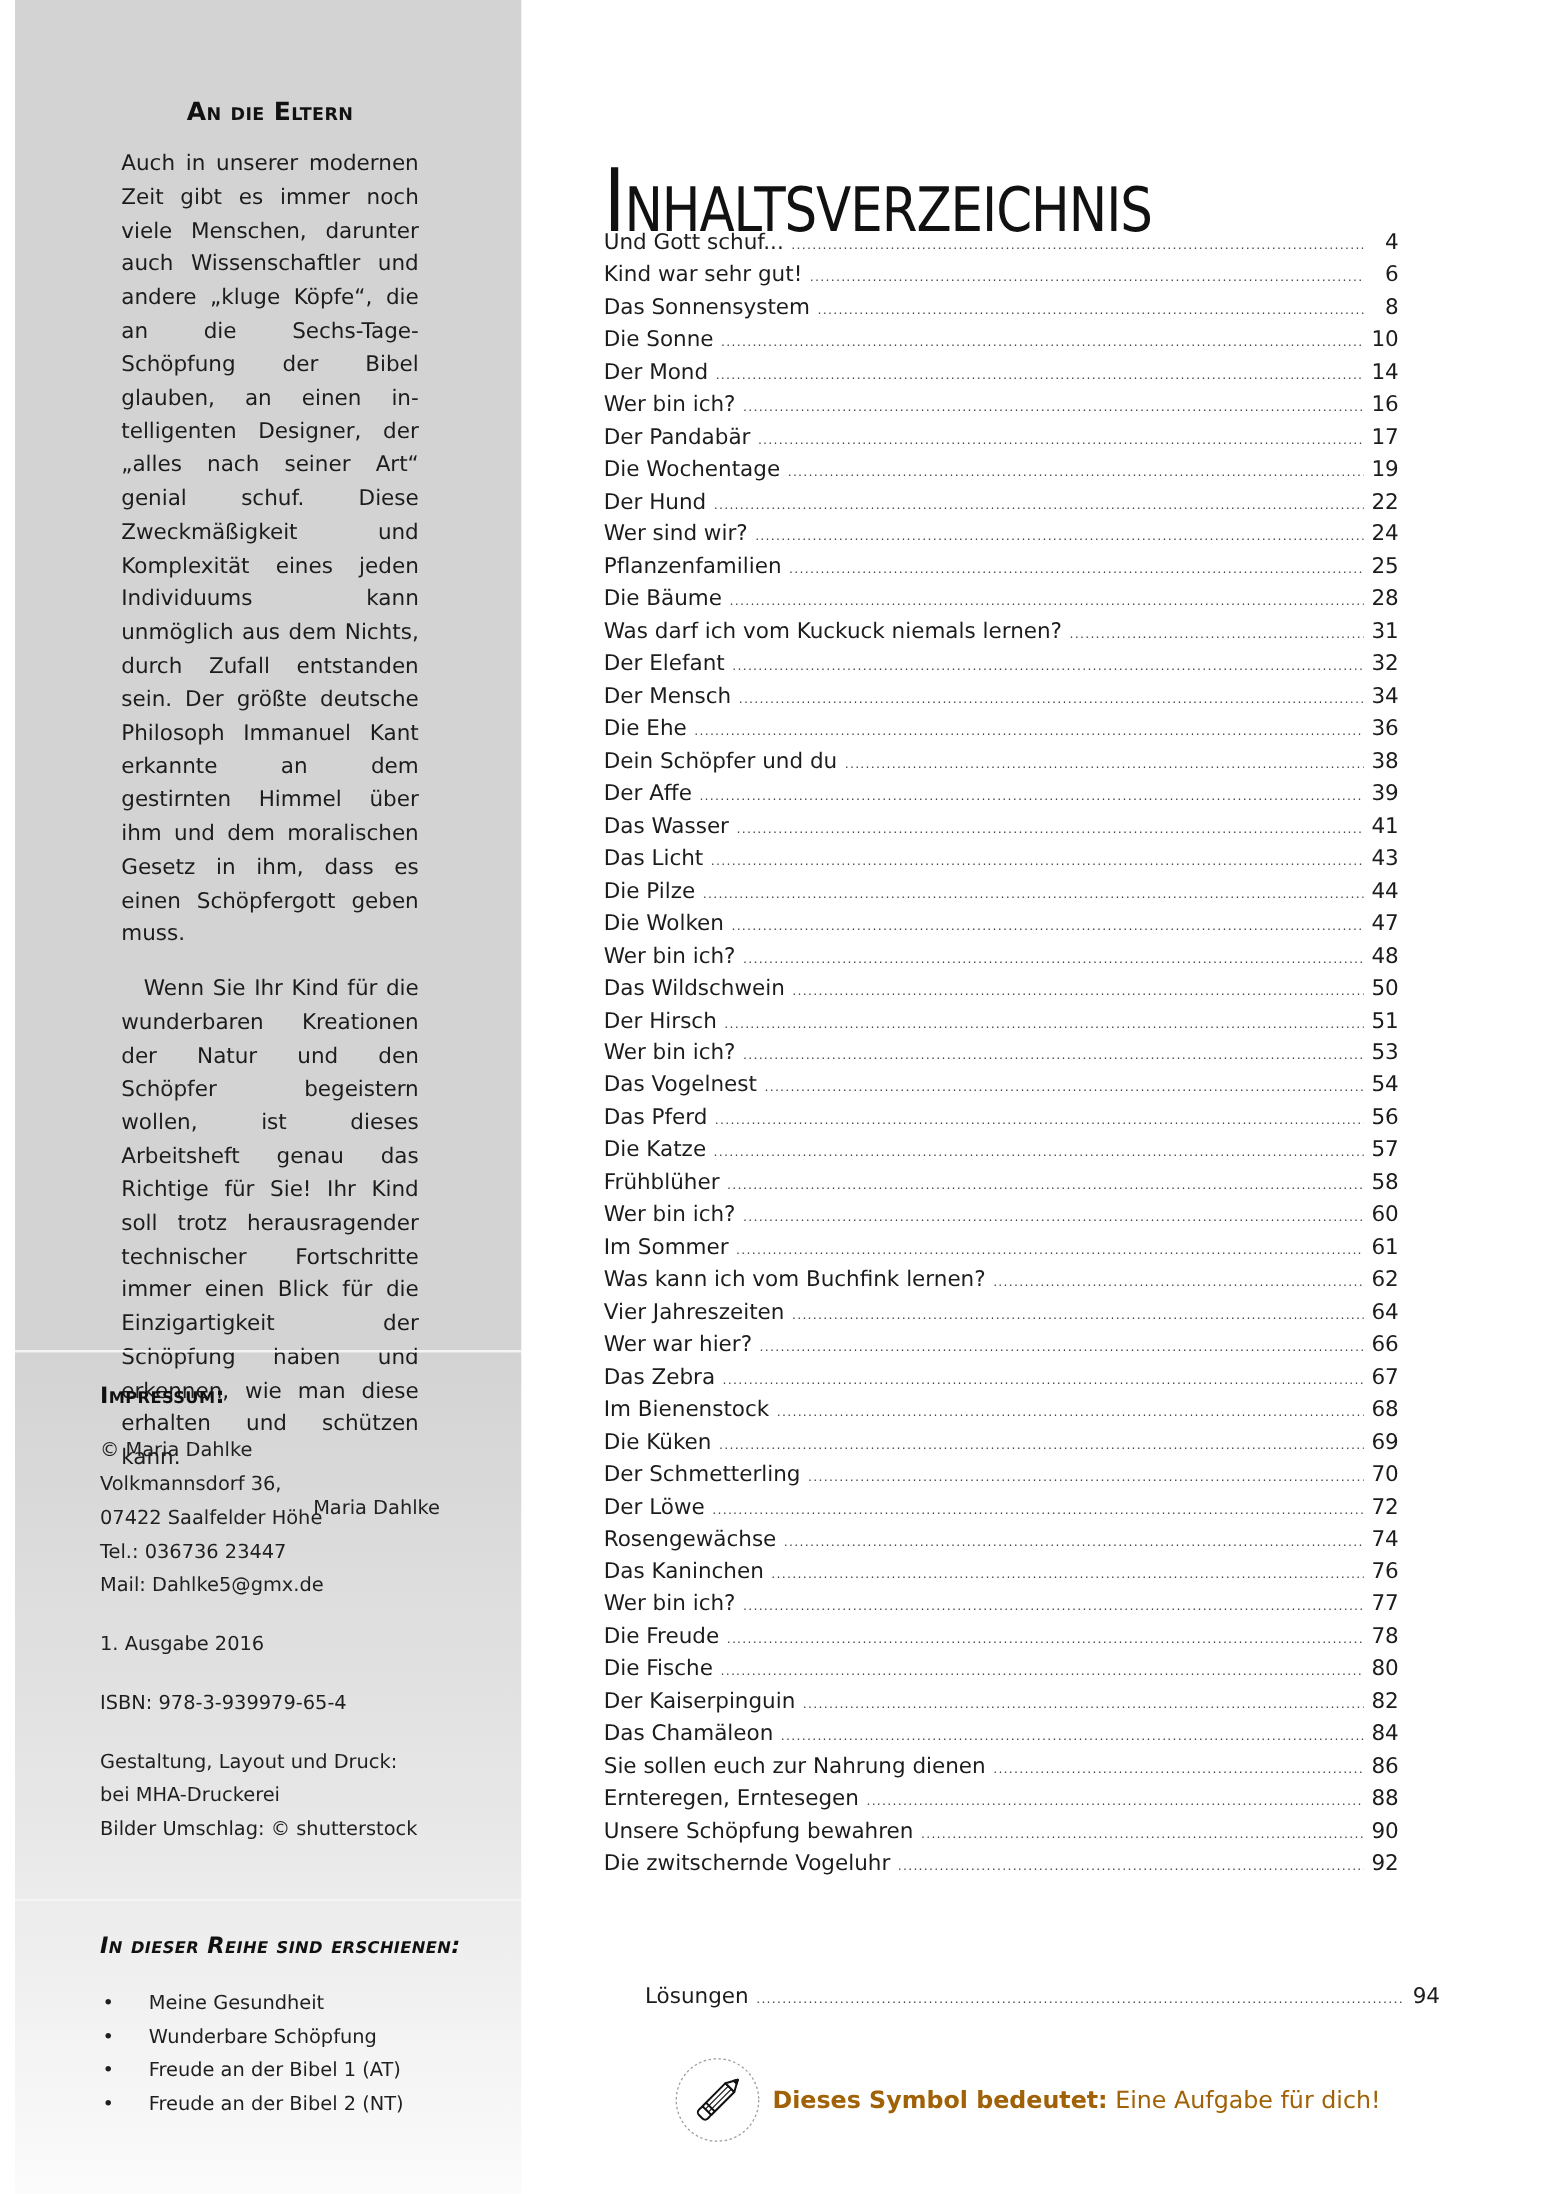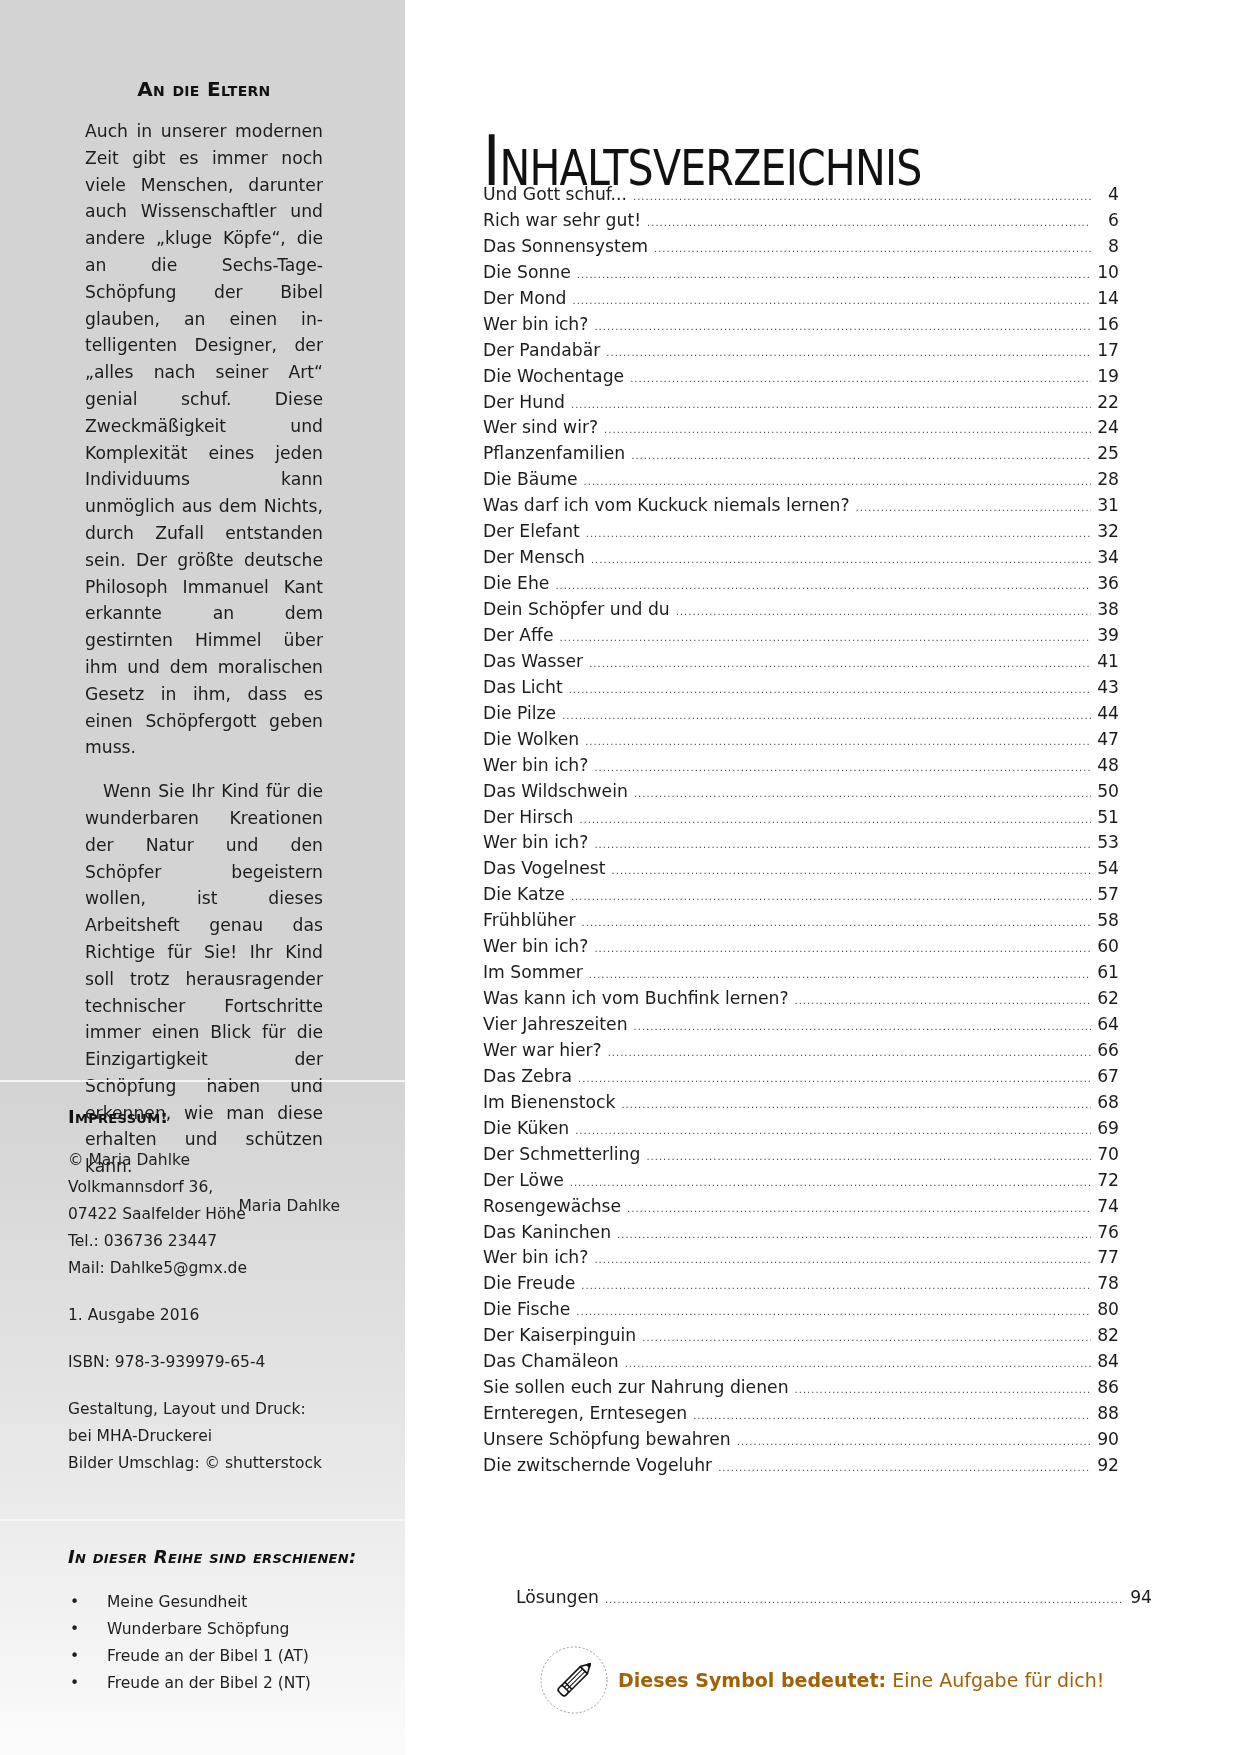--- a/index.html
+++ b/index.html
@@ -2,21 +2,21 @@
 <html><head>
 <meta charset="utf-8">
 <style>
   html, body { margin: 0; padding: 0; }
   body {
     width: 1240px; height: 1755px; position: relative; overflow: hidden;
     background: #ffffff; color: #1a1a1a;
     font-family: "DejaVu Sans", "Liberation Sans", sans-serif;
   }
   .sidebar {
-    position: absolute; left: 0; top: 0; width: 405px; height: 1755px;
+    position: absolute; left: 12px; top: 0; width: 405px; height: 1755px;
     background: linear-gradient(to bottom, #d3d3d3 0px, #d3d3d3 1080px, #e4e4e4 1400px, #fbfbfb 1755px);
   }
   .divider {
     position: absolute; left: 0; width: 405px; height: 2px; background: #f4f4f4;
   }
   .sec-eltern {
     position: absolute; left: 68px; top: 77px; width: 272px;
   }
   .sc-heading {
     font-weight: bold; font-variant: small-caps; letter-spacing: 0.3px; color: #111;
@@ -133,21 +133,21 @@
 <main class="main">
   <h1 class="toc-title">Inhaltsverzeichnis</h1>
 
   <div class="toc" id="toc">
       <div class="toc-row">
         <span class="toc-label">Und Gott schuf...</span>
         <span class="toc-dots"></span>
         <span class="toc-page">4</span>
       </div>
       <div class="toc-row">
-        <span class="toc-label">Rich war sehr gut!</span>
+        <span class="toc-label">Kind war sehr gut!</span>
         <span class="toc-dots"></span>
         <span class="toc-page">6</span>
       </div>
       <div class="toc-row">
         <span class="toc-label">Das Sonnensystem</span>
         <span class="toc-dots"></span>
         <span class="toc-page">8</span>
       </div>
       <div class="toc-row">
         <span class="toc-label">Die Sonne</span>
@@ -261,20 +261,25 @@
       </div>
       <div class="toc-row">
         <span class="toc-label">Wer bin ich?</span>
         <span class="toc-dots"></span>
         <span class="toc-page">53</span>
       </div>
       <div class="toc-row">
         <span class="toc-label">Das Vogelnest</span>
         <span class="toc-dots"></span>
         <span class="toc-page">54</span>
+      </div>
+      <div class="toc-row">
+        <span class="toc-label">Das Pferd</span>
+        <span class="toc-dots"></span>
+        <span class="toc-page">56</span>
       </div>
       <div class="toc-row">
         <span class="toc-label">Die Katze</span>
         <span class="toc-dots"></span>
         <span class="toc-page">57</span>
       </div>
       <div class="toc-row">
         <span class="toc-label">Frühblüher</span>
         <span class="toc-dots"></span>
         <span class="toc-page">58</span>

